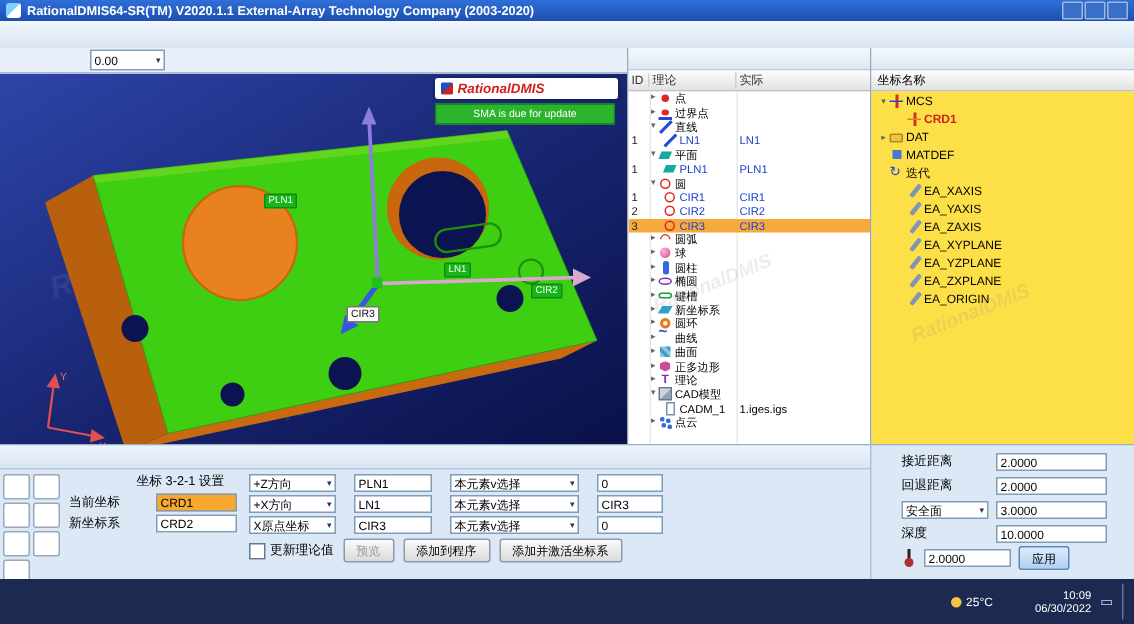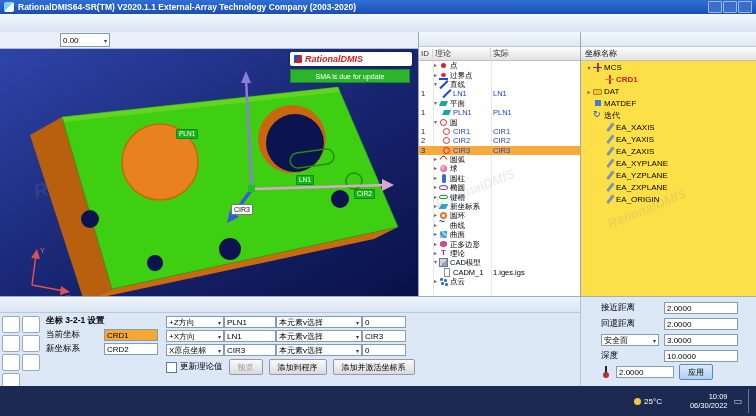--- a/index.html
+++ b/index.html
@@ -111,30 +111,30 @@
   
   .bottombar{position:absolute;top:296px;left:0;width:756px;height:90px;background:#dce8f5;border-top:1px solid #9ab0c8;box-sizing:border-box;}
   .bb-icons{position:absolute;top:0;left:0;width:580px;height:16px;display:flex;gap:2px;align-items:center;
     padding:0 2px 0 44px;background:linear-gradient(#eef4fb,#d9e5f3);border-bottom:1px solid #b8c8da;box-sizing:border-box;}
   .bbi{width:15px;height:14px;display:flex;align-items:center;justify-content:center;font-size:9px;color:var(--c,#189088);}
   .side-strip{position:absolute;top:19px;left:2px;width:38px;display:grid;grid-template-columns:18px 18px;gap:2px;}
   .sdi{width:16px;height:15px;border:1px solid #98a8c0;border-radius:2px;background:#fff;
     display:flex;align-items:center;justify-content:center;font-size:9px;color:var(--c,#3060c0);}
   .align-form{position:absolute;top:17px;left:42px;width:538px;height:72px;padding:1px 4px;box-sizing:border-box;font-size:8.5px;display:flex;gap:8px;}
   .af-left{width:112px;flex:none;}
-  .af-title{font-weight:bold;height:12px;}
+  .af-title{font-weight:normal;height:12px;margin-left:45px;}
   .af-kv{display:flex;align-items:center;gap:16px;margin-top:2px;}
   .af-lbl{width:42px;flex:none;}
   .field{background:#fff;border:1px solid #7f9db9;height:12px;padding:0 2px;display:flex;align-items:center;
     font-size:8px;box-sizing:border-box;overflow:hidden;white-space:nowrap;}
   .field.orange{background:#f7a831;}
   .field.dd::after{content:"▾";margin-left:auto;font-size:6px;color:#335;}
   .w58{width:58px;}.w52{width:52px;}.w86{width:86px;}.w44{width:44px;}.w62{width:62px;flex:1;}
   .af-mid{flex:1;padding-top:1px;}
-  .af-row{display:flex;gap:0;margin-bottom:2px;}
+  .af-row{display:flex;gap:12px;margin-bottom:2px;}
   .af-bottom{display:flex;align-items:center;gap:6px;margin-top:3px;}
   .cb{display:flex;align-items:center;gap:3px;}
   .cb-box{width:9px;height:9px;background:#fff;border:1px solid #5a7aa0;flex:none;}
   .btn{height:14px;padding:0 8px;border:1px solid #8a9ab0;border-radius:2px;
     background:linear-gradient(#fbfbfb,#dadada);font-size:8px;display:flex;align-items:center;white-space:nowrap;}
   .btn.disabled{color:#999;}
   .btn.apply{background:linear-gradient(#dcebfb,#b0d0f0);border-color:#5a88c0;}
   .probe-panel{position:absolute;top:0;right:0;width:176px;height:90px;background:#dce8f5;
     border-left:1px solid #b0c0d4;padding:4px 8px 0 20px;box-sizing:border-box;}
   .pp-row{display:flex;align-items:center;gap:5px;height:14px;margin-bottom:2px;}

